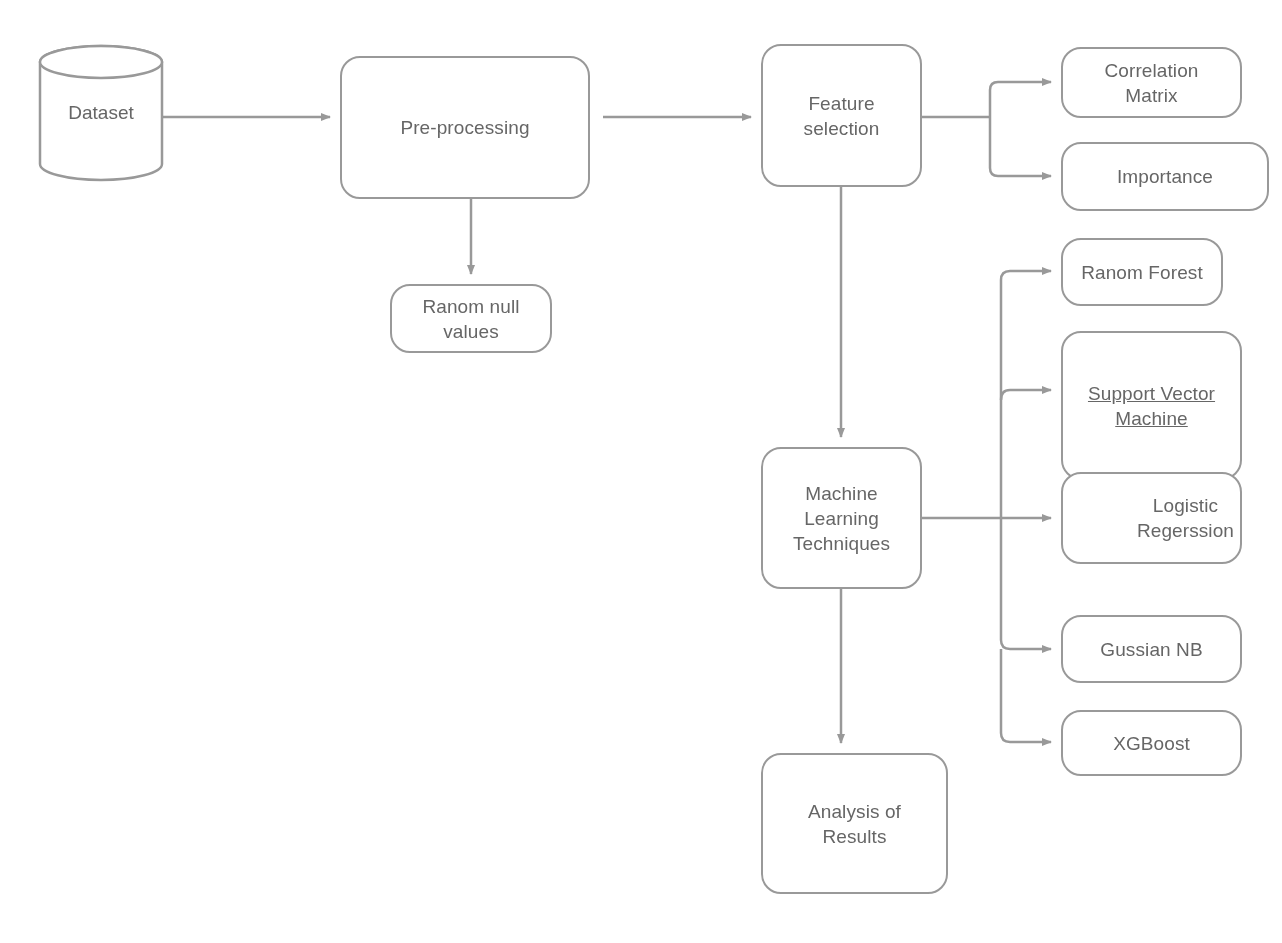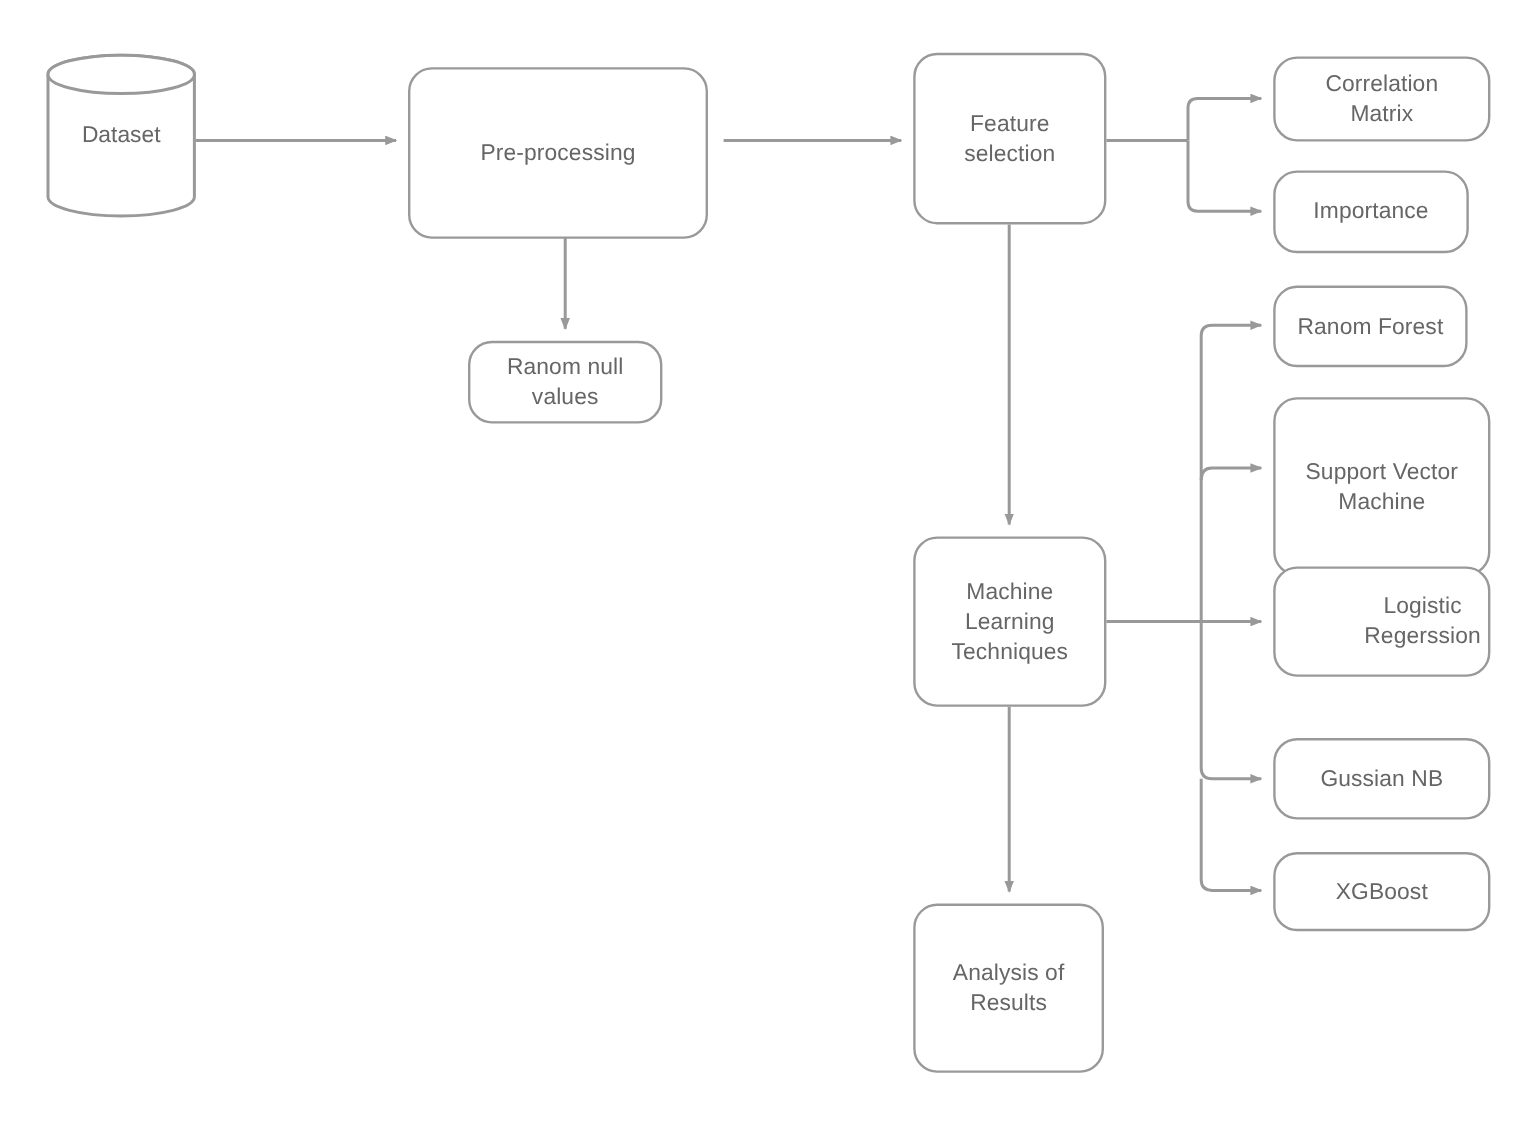--- a/index.html
+++ b/index.html
@@ -130,50 +130,50 @@
   <div class="node" style="left:761px; top:44px; width:161px; height:143px;">
     <span class="node-label">Feature
 selection</span>
   </div>
 
   <div class="node" style="left:1061px; top:47px; width:181px; height:71px;">
     <span class="node-label">Correlation
 Matrix</span>
   </div>
 
-  <div class="node" style="left:1061px; top:142px; width:163px; height:69px;">
+  <div class="node" style="left:1061px; top:142px; width:208px; height:69px;">
     <span class="node-label">Importance</span>
   </div>
 
   <div class="node" style="left:761px; top:447px; width:161px; height:142px;">
     <span class="node-label">Machine
 Learning
 Techniques</span>
   </div>
 
   <div class="node" style="left:1061px; top:238px; width:162px; height:68px;">
     <span class="node-label">Ranom Forest</span>
   </div>
 
-  <div class="node" style="left:1061px; top:331px; width:181px; height:149px;">
+  <div class="node" style="left:1061px; top:331px; width:181px; height:149px;text-decoration:underline;">
     <span class="node-label">Support Vector
 Machine</span>
   </div>
 
   <div class="node" style="left:1061px; top:472px; width:181px; height:92px;justify-content:flex-end;">
     <span class="node-label">Logistic
 Regerssion</span>
   </div>
 
   <div class="node" style="left:1061px; top:615px; width:181px; height:68px;">
     <span class="node-label">Gussian NB</span>
   </div>
 
   <div class="node" style="left:1061px; top:710px; width:181px; height:66px;">
     <span class="node-label">XGBoost</span>
   </div>
 
-  <div class="node" style="left:761px; top:753px; width:159px; height:141px;">
+  <div class="node" style="left:761px; top:753px; width:187px; height:141px;">
     <span class="node-label">Analysis of
 Results</span>
   </div>
 
 </div>
 
 </body></html>

